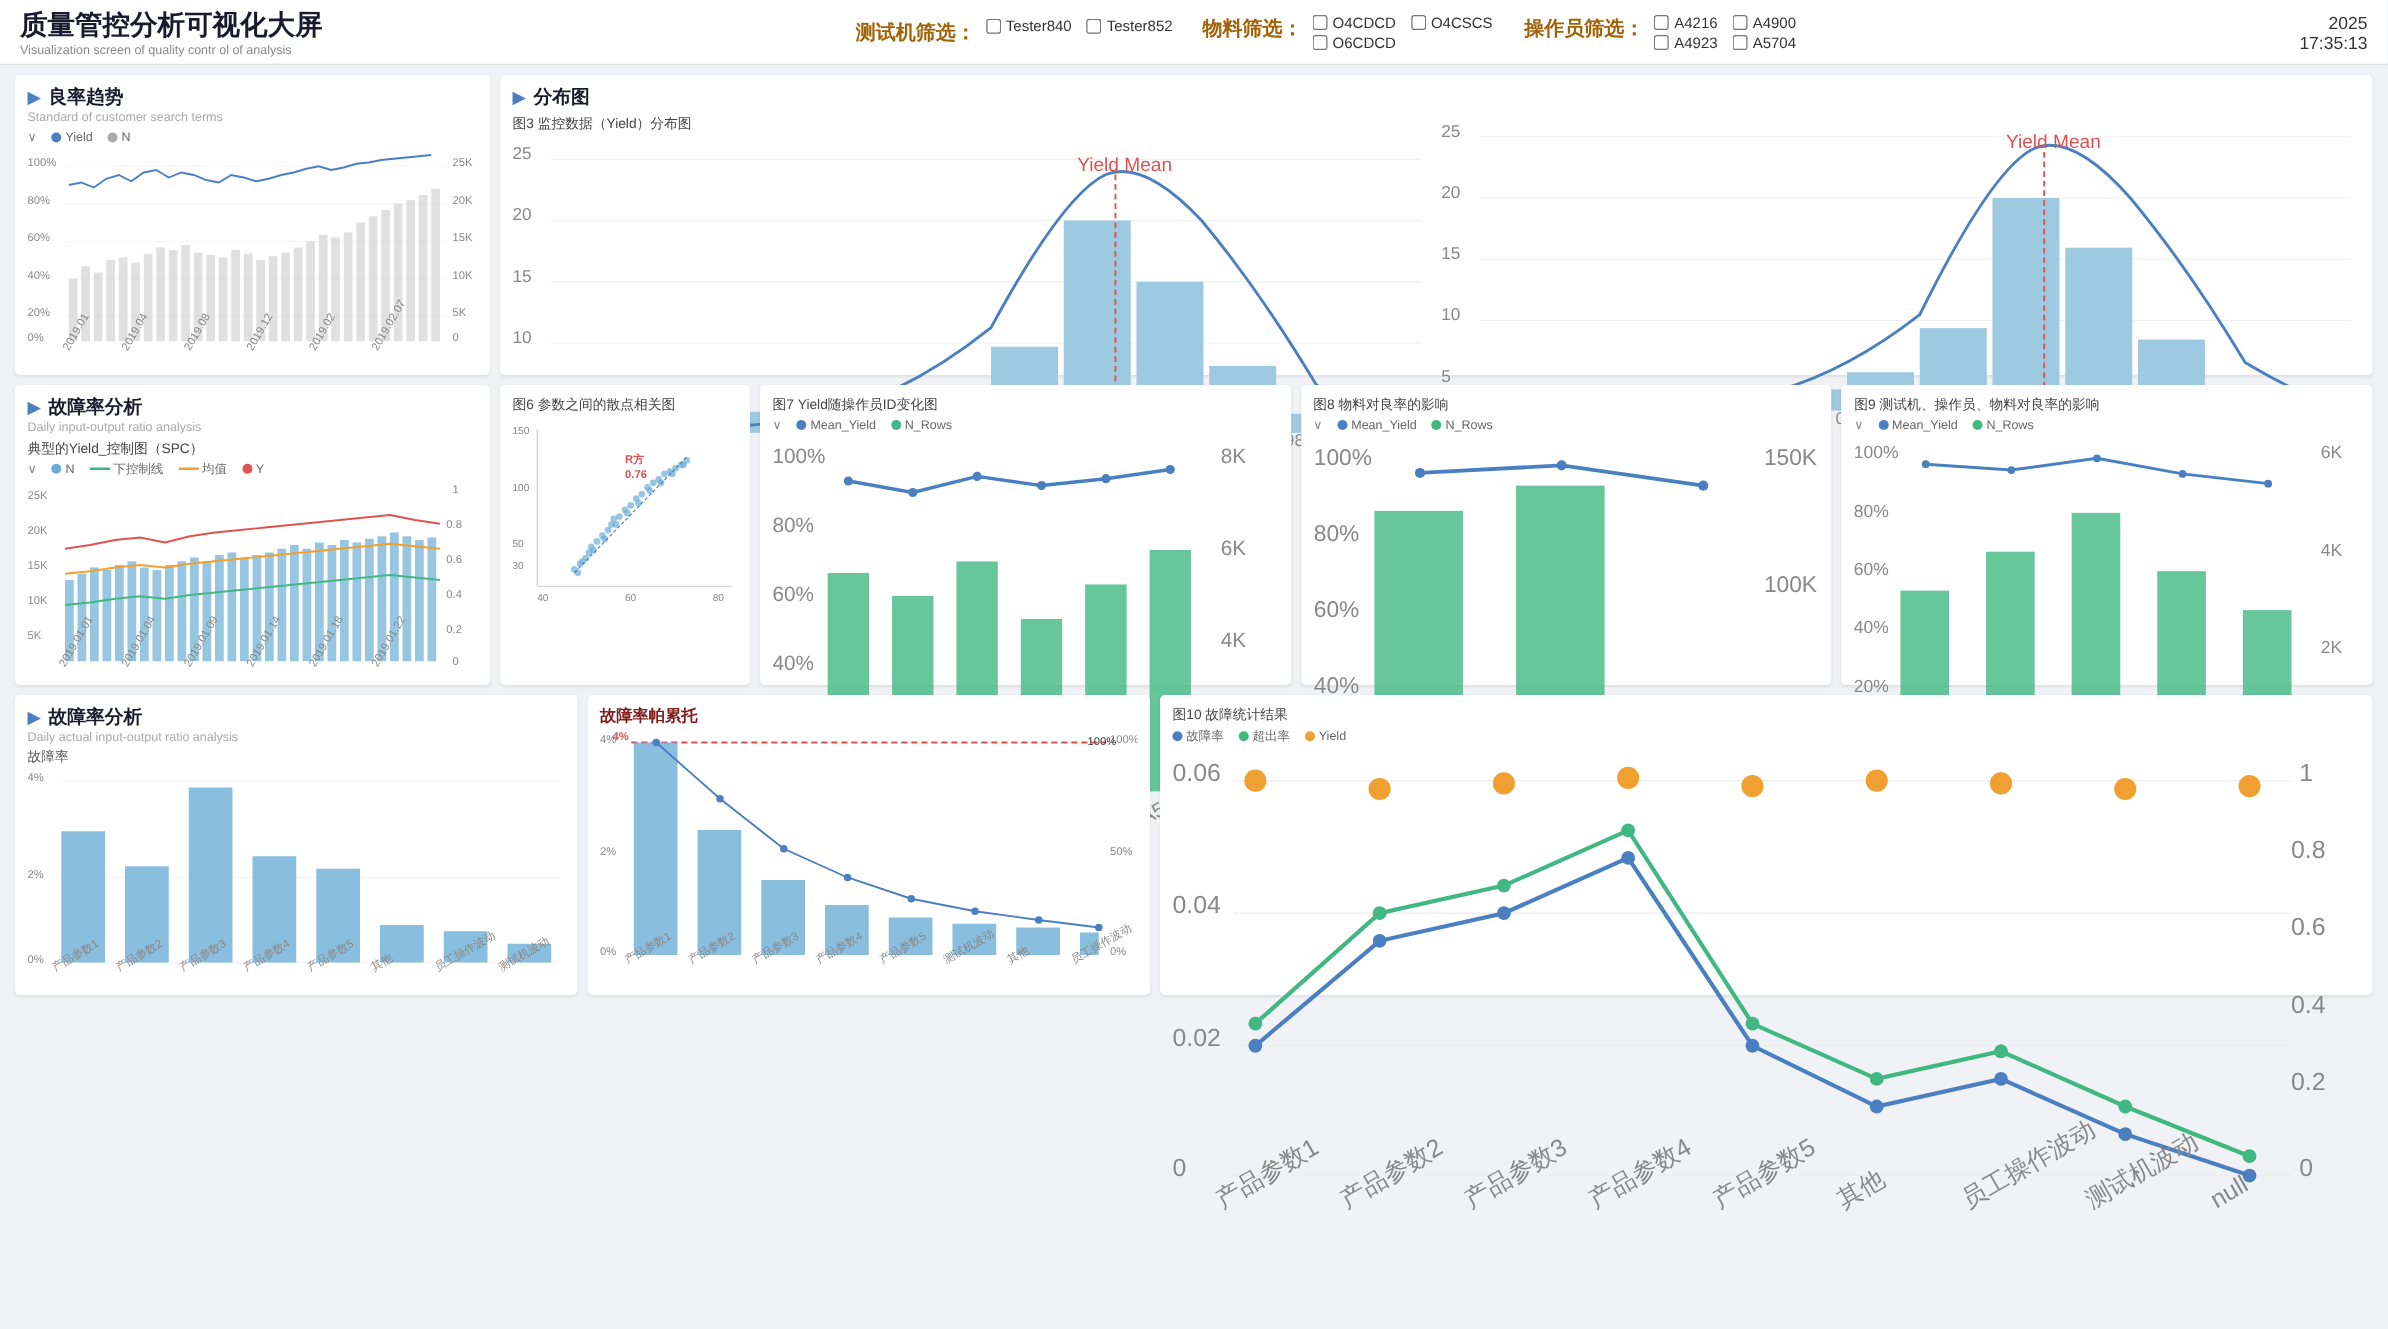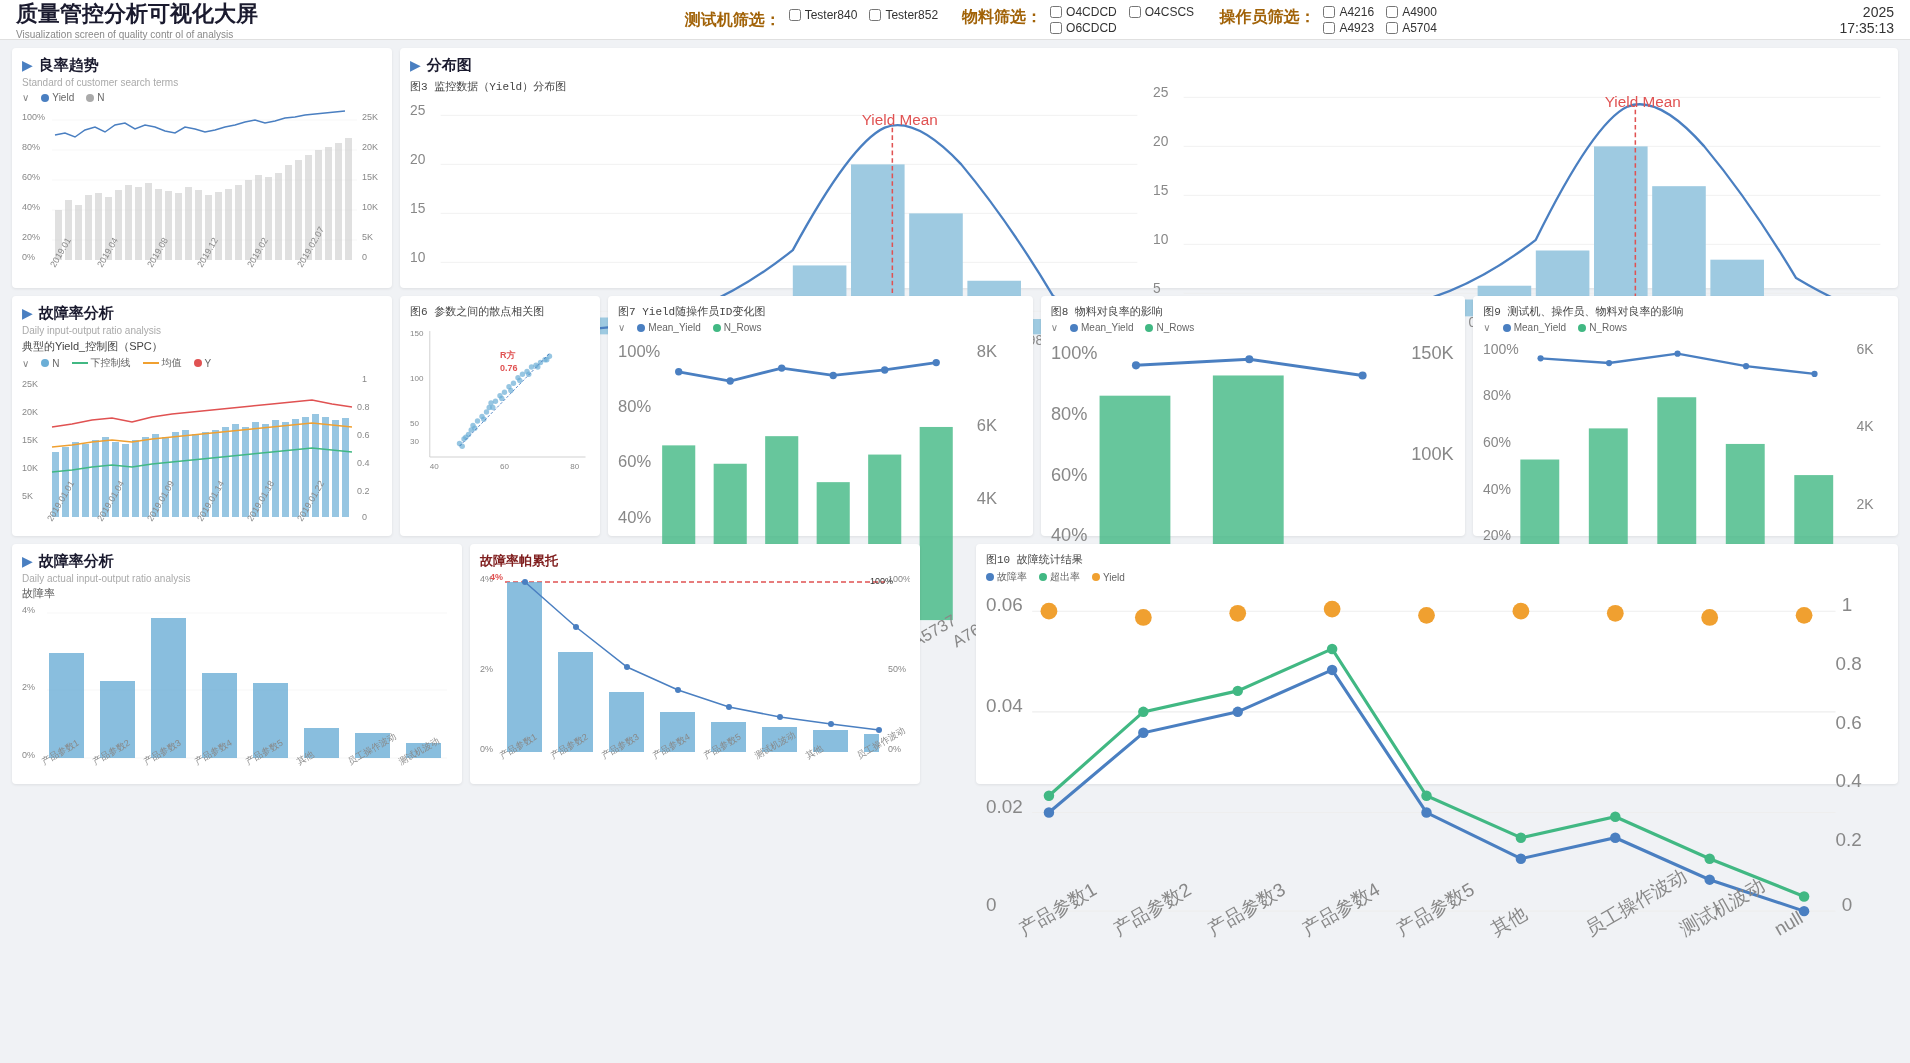--- a/index.html
+++ b/index.html
@@ -13,21 +13,21 @@
       overflow-x: hidden;
     }
 
     
     .header {
       background: #fff;
       display: flex;
       align-items: center;
       padding: 8px 16px;
       border-bottom: 1px solid #e0e0e0;
-      height: 40px;
+      height: 52px;
     }
     .header-title-block {
       flex: 0 0 auto;
       margin-right: 24px;
     }
     .header-main-title {
       font-size: 22px;
       font-weight: bold;
       color: #1a1a2e;
       white-space: nowrap;
@@ -187,21 +187,20 @@
 
     
     .fault-panel-left {
       flex: 0 0 450px;
     }
     .fault-panel-mid {
       flex: 0 0 450px;
     }
     .fault-panel-right {
       flex: 1;
-      margin-left: 48px;
     }
 
     
     .chart-svg {
       width: 100%;
       overflow: visible;
     }
 
     
     .axis-label {
@@ -210,21 +209,20 @@
     }
 
     
     .line-blue { stroke: #4a7fc1; stroke-width: 1.5; fill: none; }
 
     .panel-fig-title {
       font-size: 11px;
       color: #444;
       font-weight: 500;
       margin-bottom: 3px;
-      font-family: Liberation Mono, monospace;
     }
 
     
     .scatter-dot { fill: #6baed6; opacity: 0.7; }
 
     
     .dist-curve { stroke: #4a7fc1; stroke-width: 1.5; fill: none; }
     .dist-bar { fill: #9ecae1; }
 
   </style>

